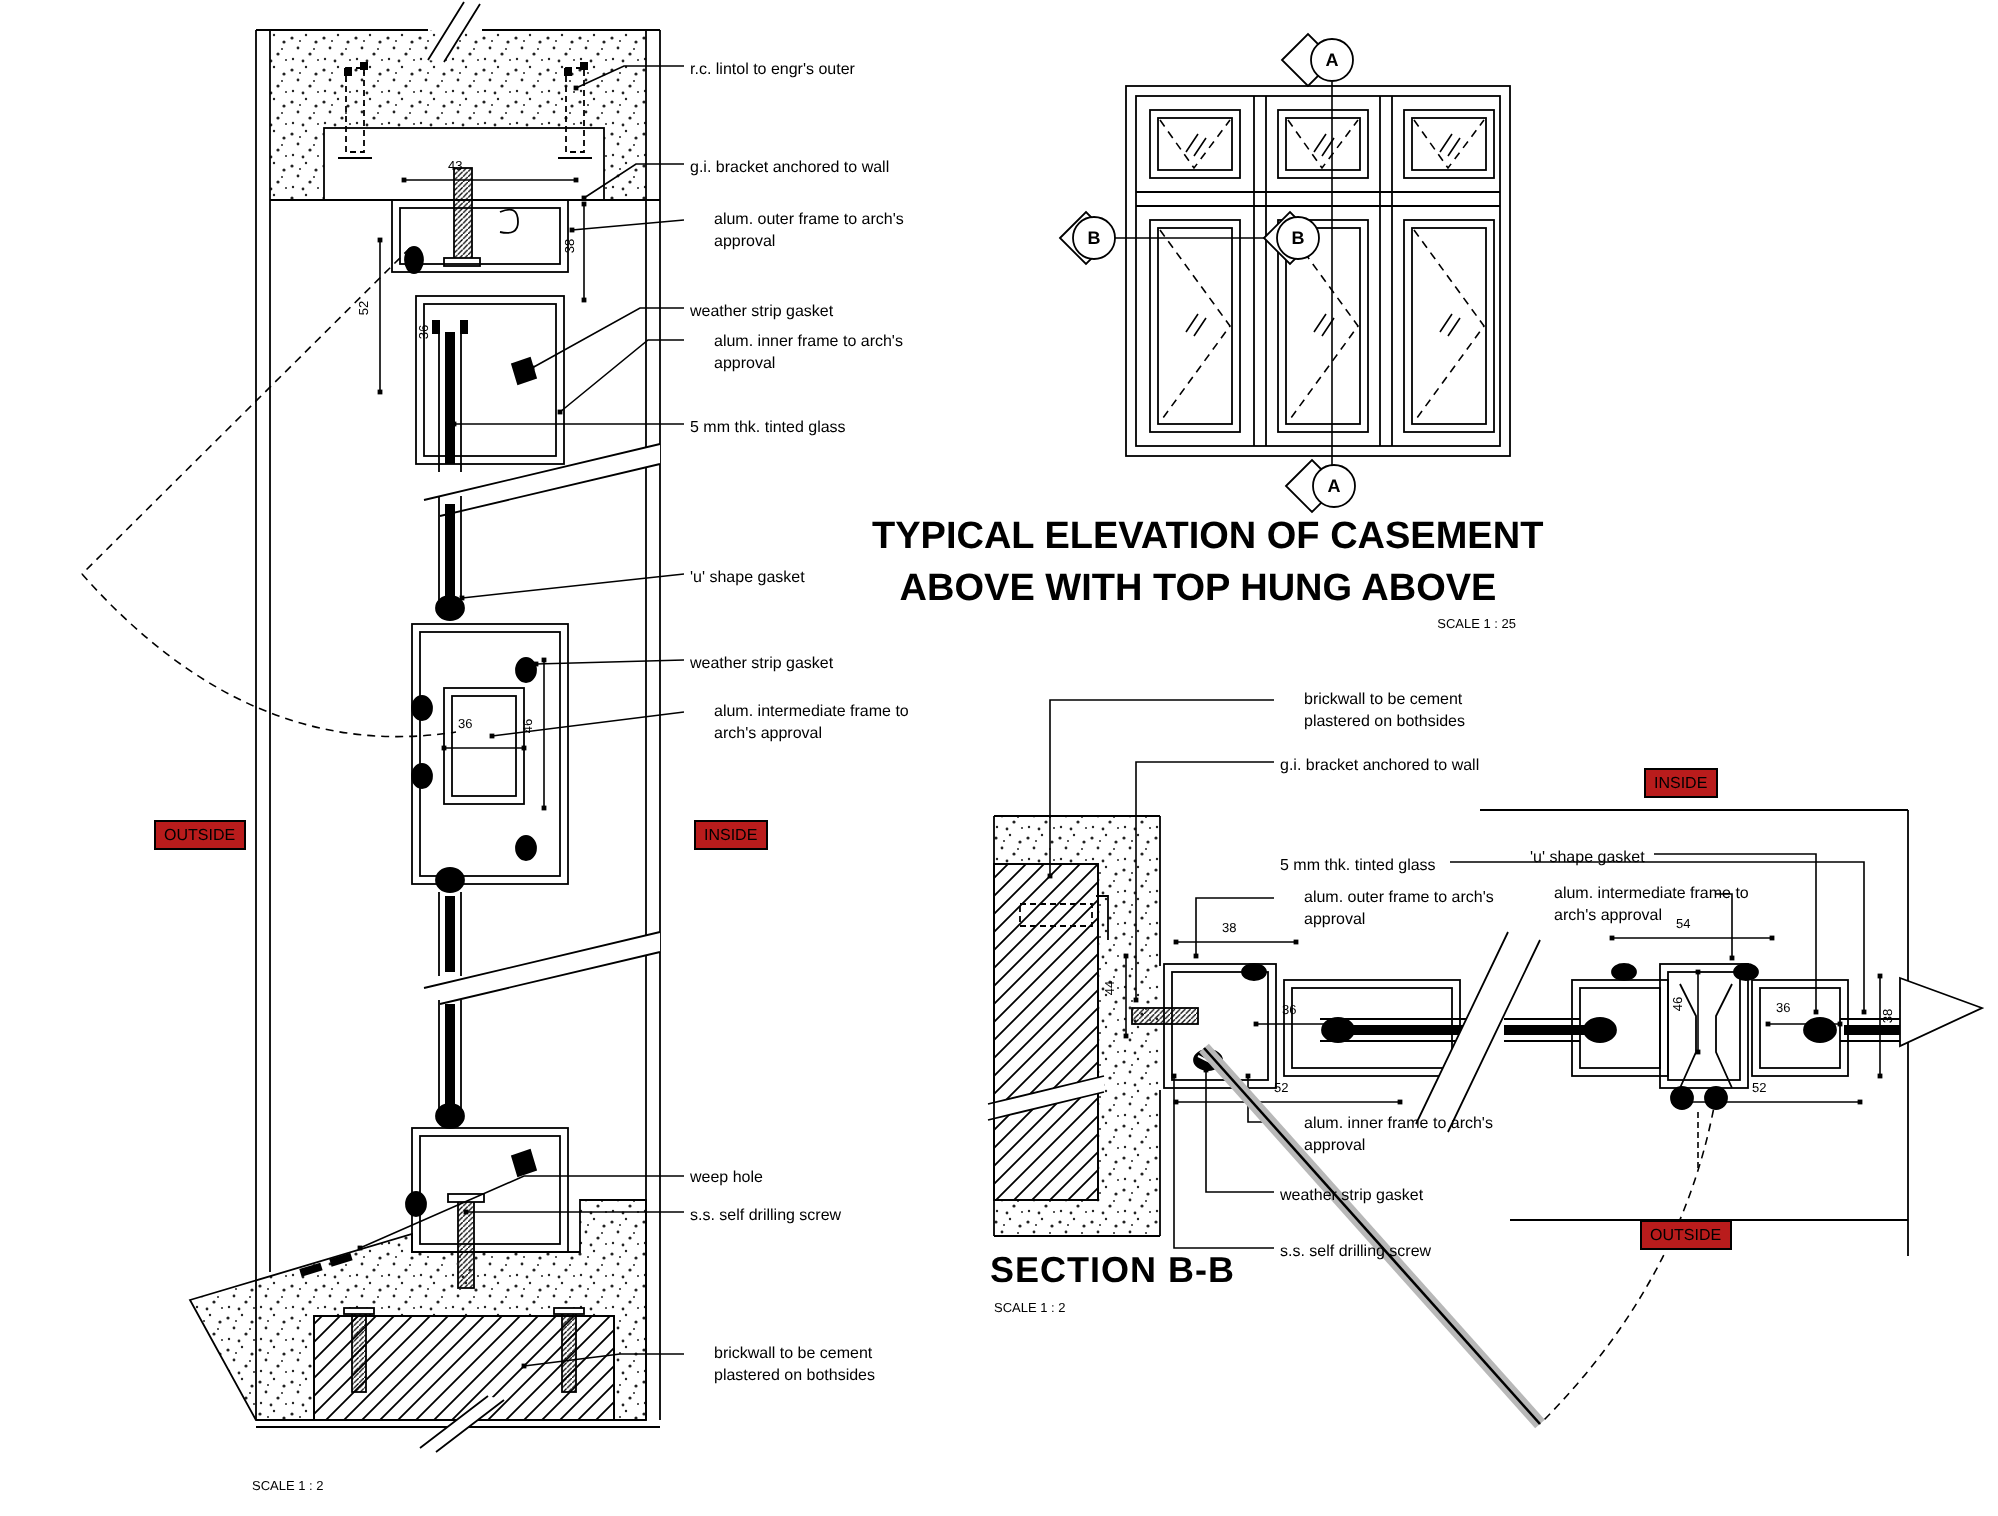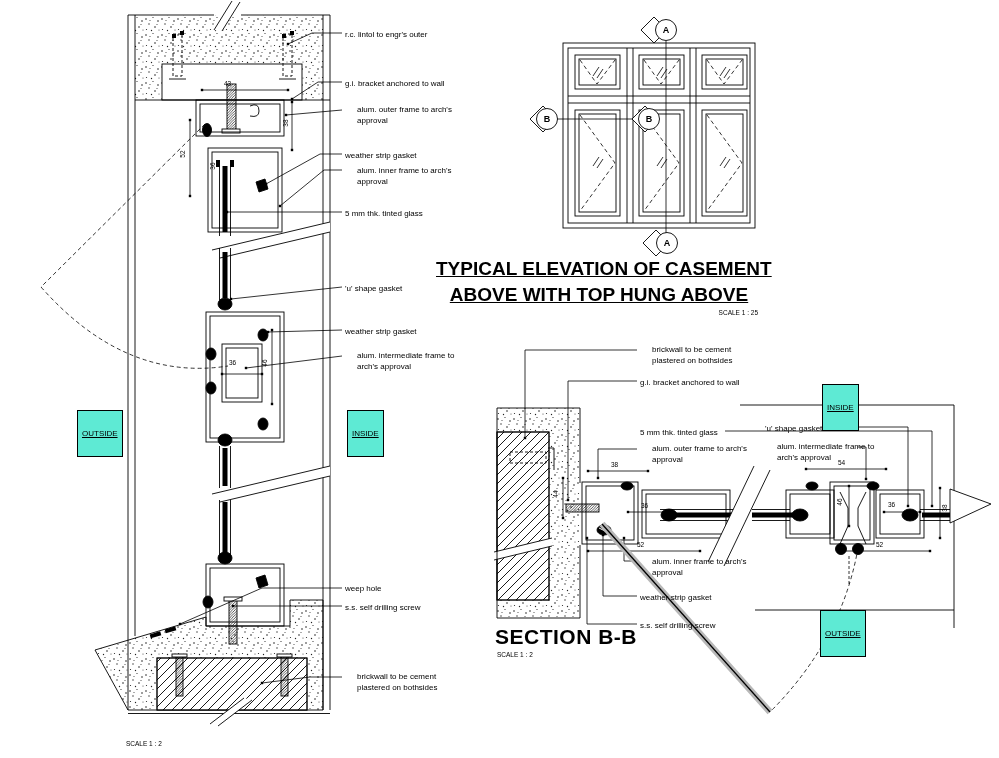--- a/index.html
+++ b/index.html
@@ -3,27 +3,27 @@
 <meta charset="utf-8">
 <style>
   html,body{margin:0;padding:0;background:#e8e8e8;}
   #sheet{position:relative;width:999px;height:758px;background:#ffffff;overflow:hidden;
          font-family:"Liberation Sans",sans-serif;color:#000;}
   #linework{position:absolute;left:0;top:0;}
   .lbl{position:absolute;font:8px/11px "Liberation Sans",sans-serif;white-space:nowrap;}
   .lbl.wrap{white-space:normal;margin-left:12px;}
   .dim{position:absolute;font:6.5px/8px "Liberation Sans",sans-serif;white-space:nowrap;}
   .dim.rot{transform:rotate(-90deg);transform-origin:center center;width:14px;text-align:center;}
-  .boxlbl{position:absolute;border:1px solid #000;background:#5eead4;font:8px/13px "Liberation Sans",sans-serif;
-          padding:16px 4px;white-space:nowrap;text-decoration:underline;}
-  .sec-title{position:absolute;font-weight:bold;font-size:21px;letter-spacing:.5px;
+  .boxlbl{position:absolute;border:1px solid #000;background:#b91c1c;font:8px/13px "Liberation Sans",sans-serif;
+          padding:0 4px;white-space:nowrap;}
+  .sec-title{position:absolute;font-weight:bold;font-size:18px;letter-spacing:.5px;
              font-family:"Liberation Sans",sans-serif;white-space:nowrap;}
   .scale{position:absolute;font:6.5px/8px "Liberation Sans",sans-serif;white-space:nowrap;}
   .elev-title{position:absolute;left:436px;top:256px;width:326px;text-align:center;
-              font-weight:bold;font-size:19px;line-height:26px;white-space:nowrap;text-decoration:underline;}
+              font-weight:bold;font-size:19px;line-height:26px;white-space:nowrap;}
   .elev-scale{position:absolute;left:436px;top:309px;width:322px;text-align:right;
               font:6.5px/8px "Liberation Sans",sans-serif;}
   .marker-letter{position:absolute;width:16px;text-align:center;font:bold 9px/10px "Liberation Sans",sans-serif;}
 </style>
 </head>
 <body>
 
 <div id="sheet">
 
 <svg id="linework" width="999" height="758" viewBox="0 0 999 758">

